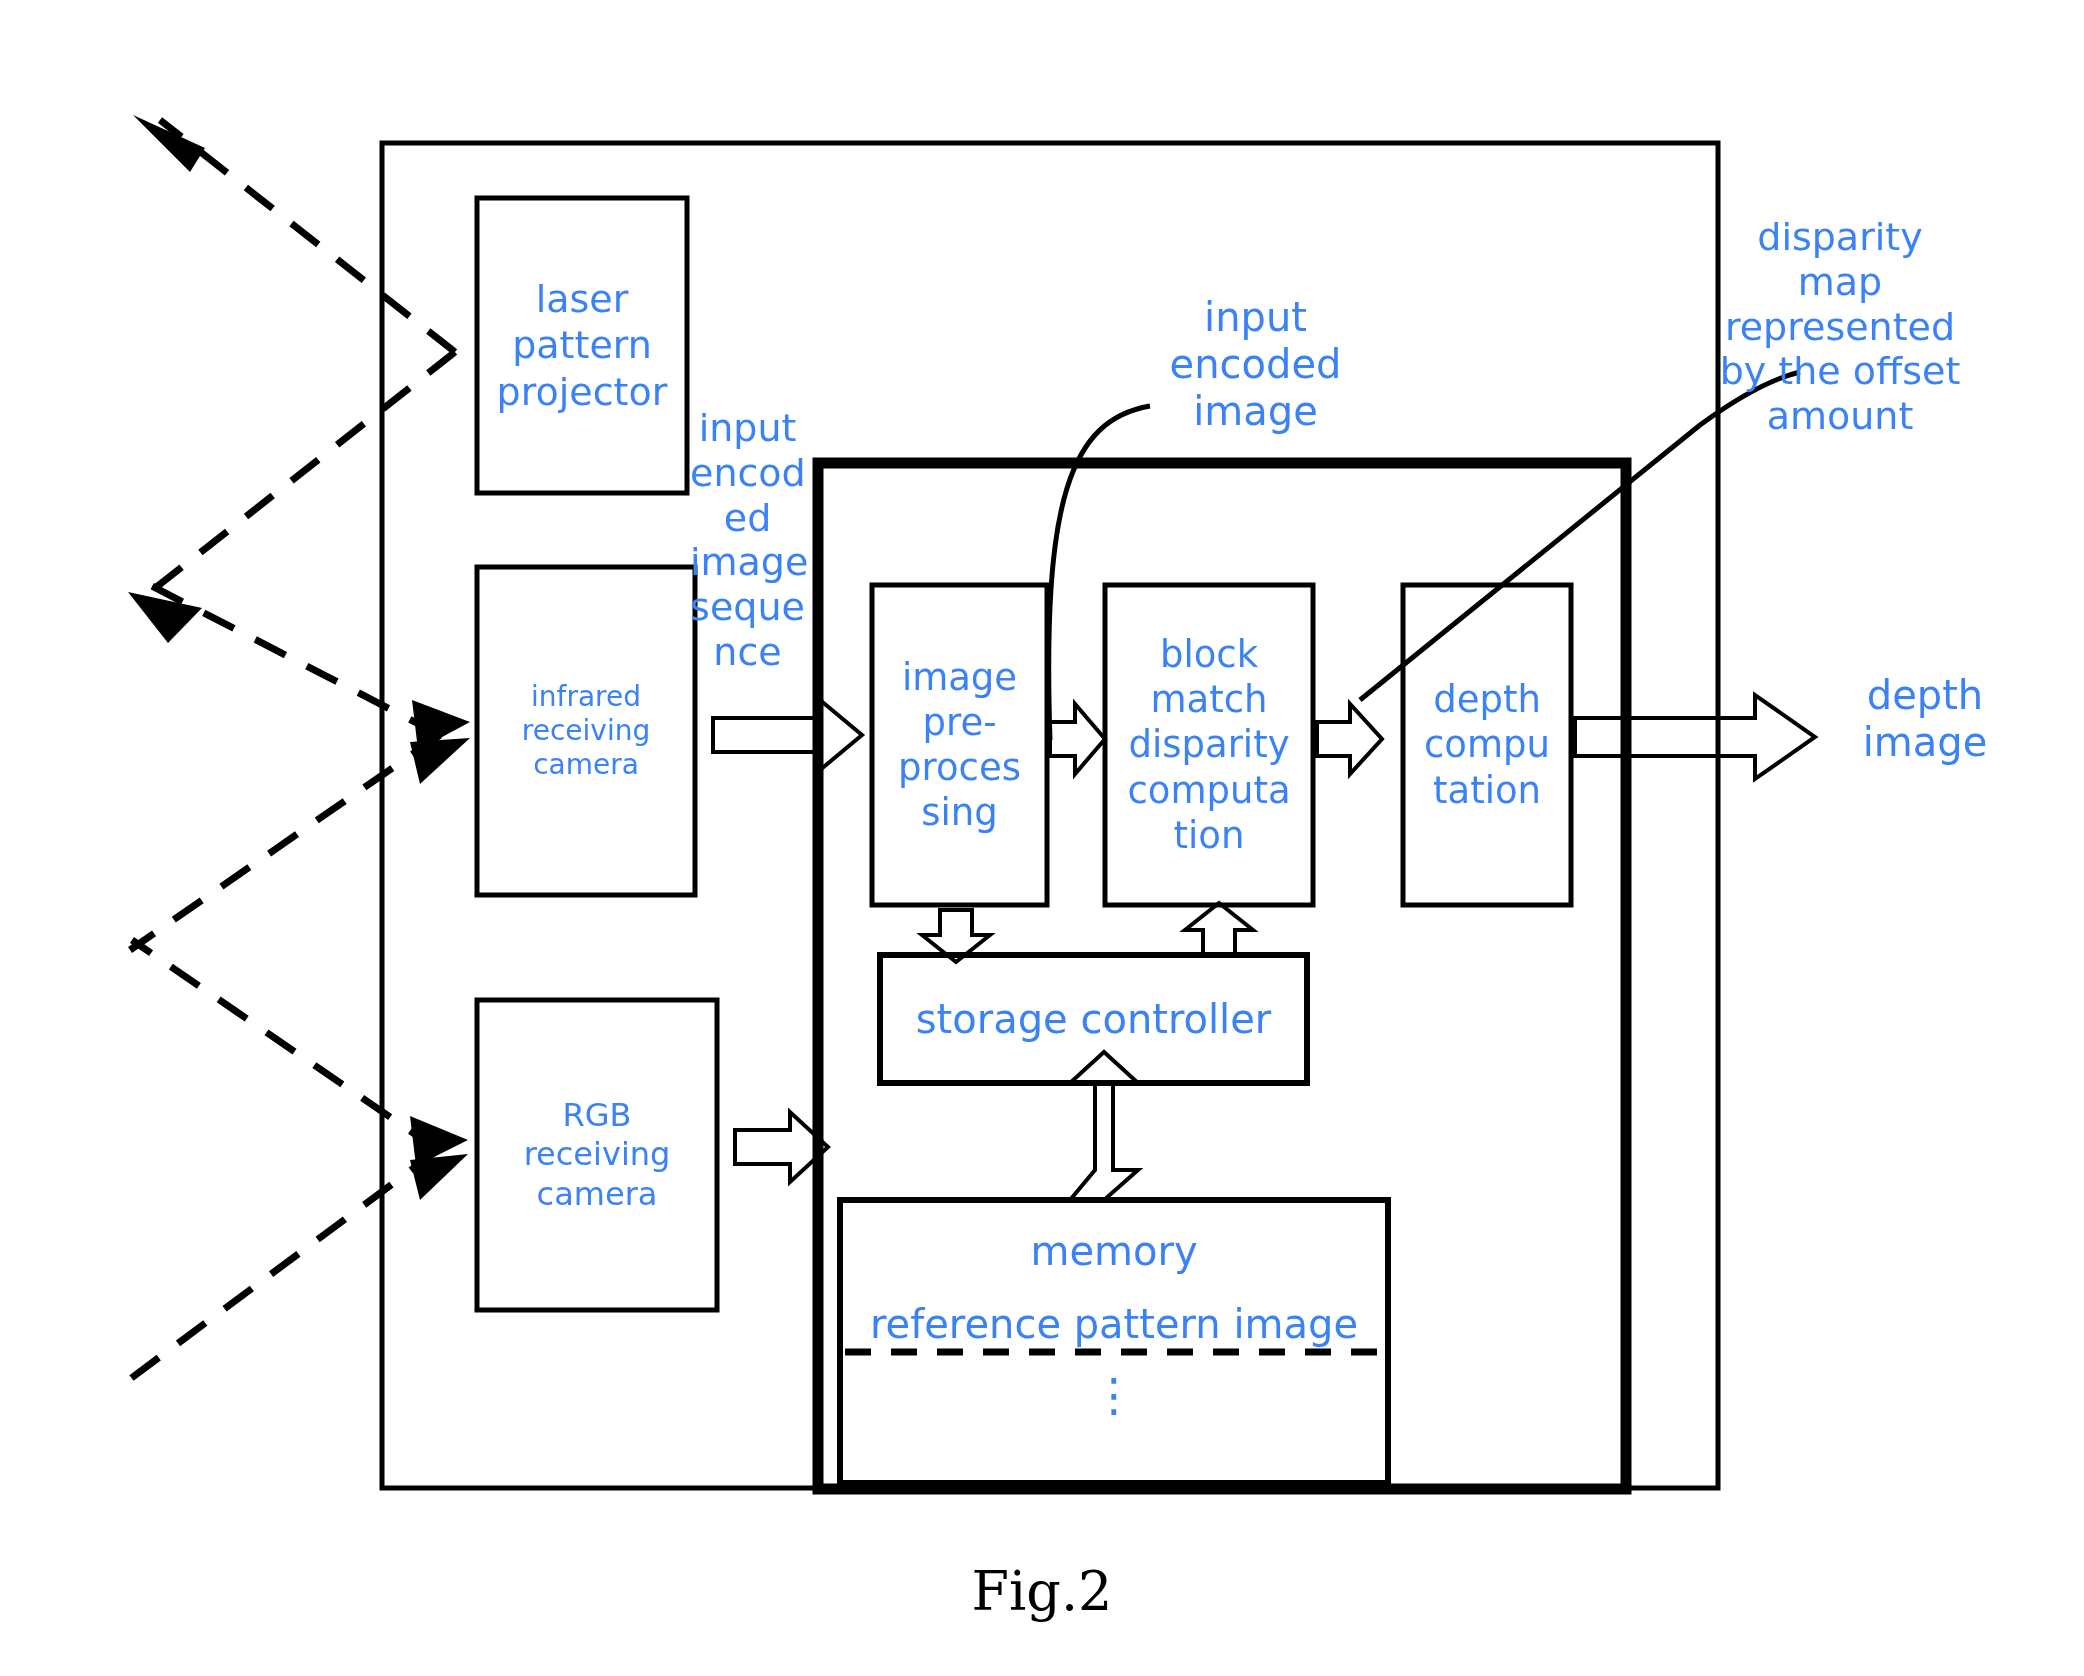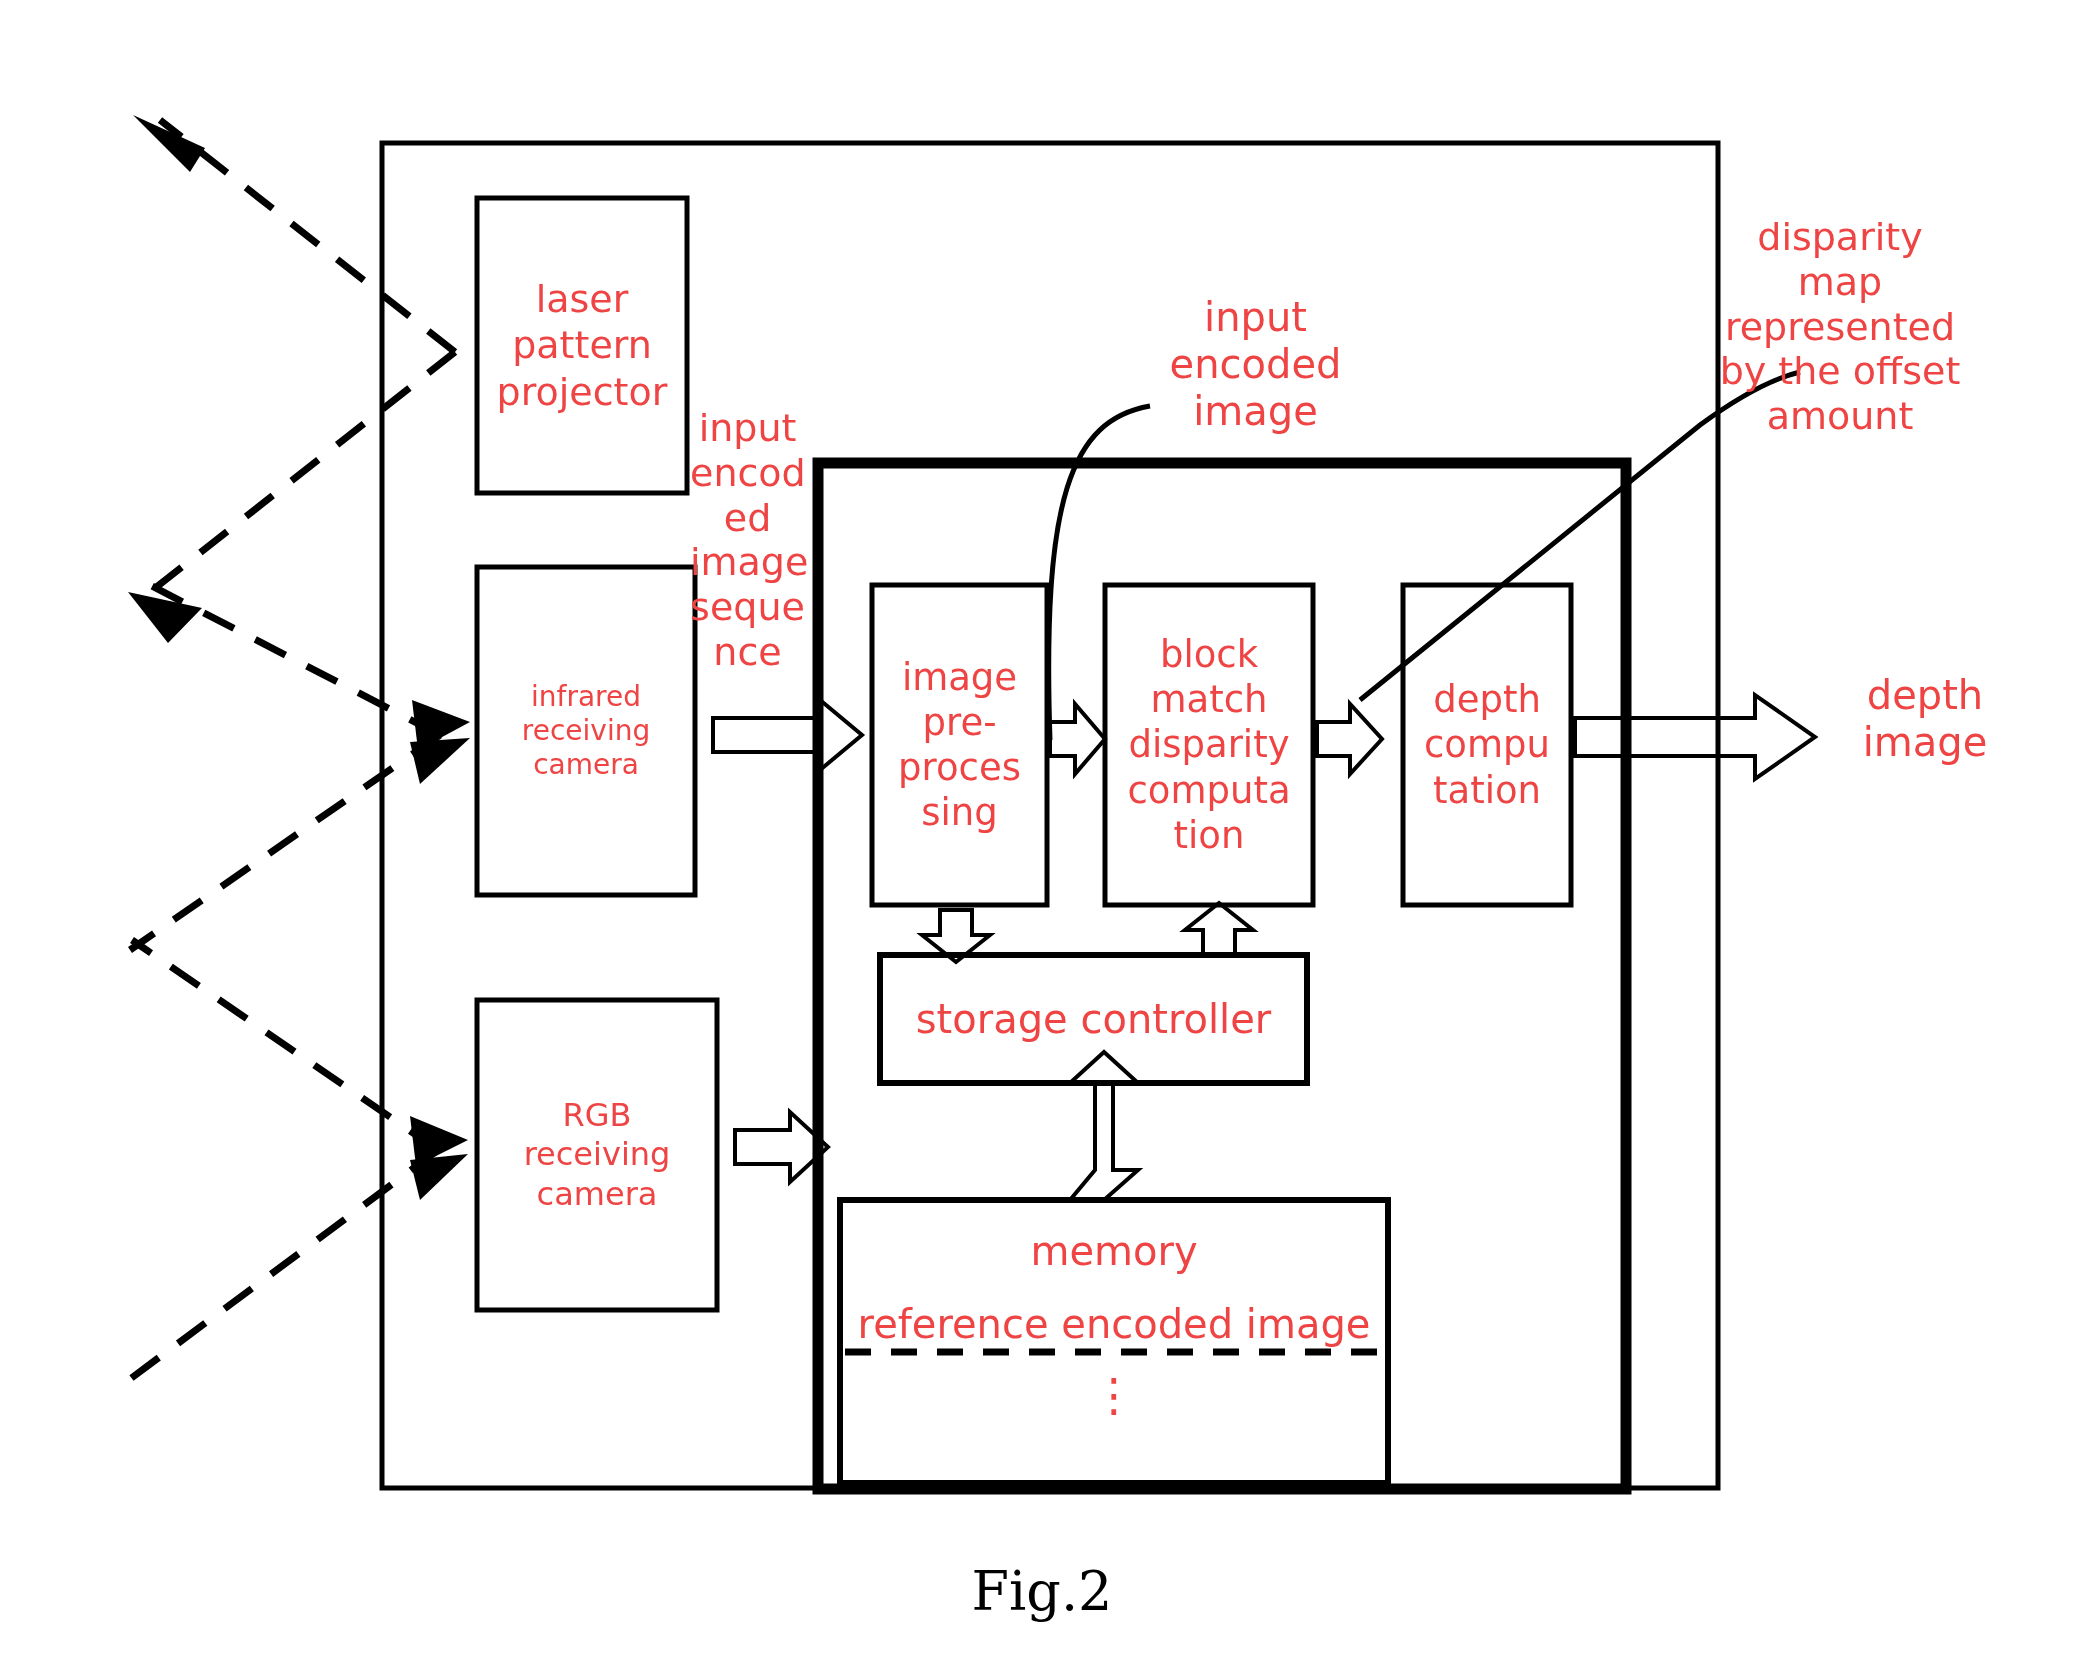--- a/index.html
+++ b/index.html
@@ -28,21 +28,21 @@
     top: 0;
     width: 2084px;
     height: 1676px;
     pointer-events: none;
   }
   .txt {
     position: absolute;
     text-align: center;
     line-height: 1.18;
     white-space: pre-line;
-    color: #ef4444;
+    color: #3b82f6;
     font-family: "DejaVu Sans", sans-serif;
   }
   .box-label {
     display: flex;
     align-items: center;
     justify-content: center;
     text-align: center;
     line-height: 1.22;
     white-space: pre-line;
   }
@@ -140,21 +140,21 @@
 tion</div>
 
   <div class="txt box-label" style="left:1403px; top:585px; width:168px; height:320px; font-size:37px;">depth
 compu
 tation</div>
 
   <div class="txt box-label" style="left:880px; top:955px; width:427px; height:128px; font-size:40px;">storage controller</div>
 
   <div class="txt" style="left:840px; top:1228px; width:548px; font-size:40px;">memory</div>
 
-  <div class="txt" style="left:840px; top:1301px; width:548px; font-size:40px;">reference encoded image</div>
+  <div class="txt" style="left:840px; top:1301px; width:548px; font-size:40px;">reference pattern image</div>
 
   <div class="txt" style="left:840px; top:1372px; width:548px; font-size:46px; letter-spacing:0; line-height:1;">⋮</div>
 
 
   <div class="txt" style="left:690px; top:406px; width:115px; font-size:38px;">input
 encod
 ed
 image
 seque
 nce</div>

